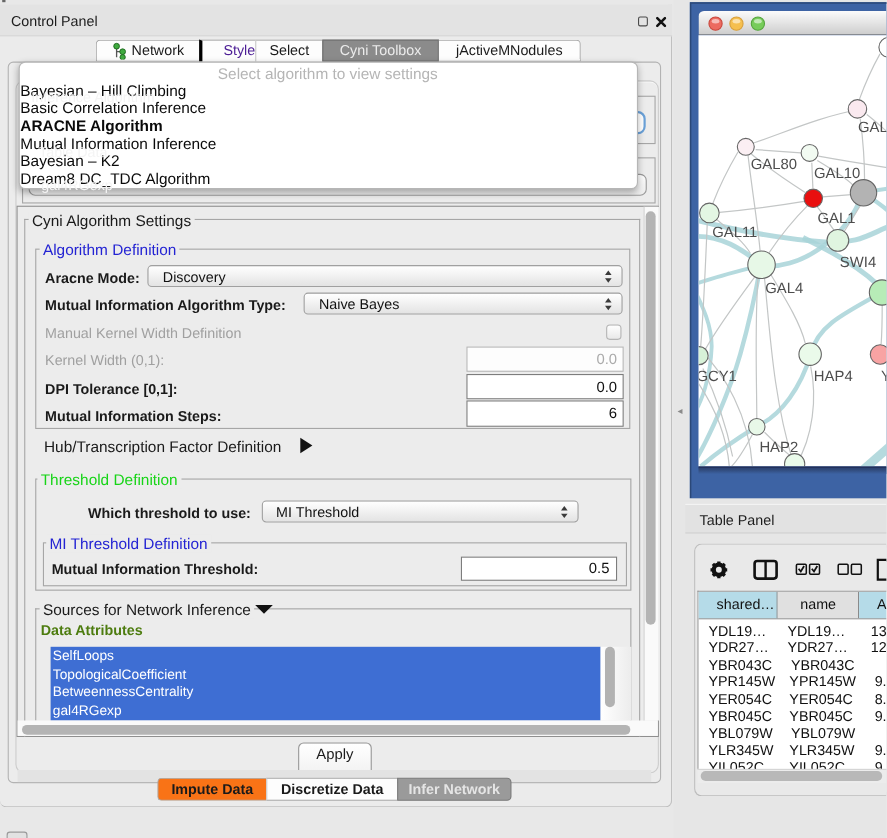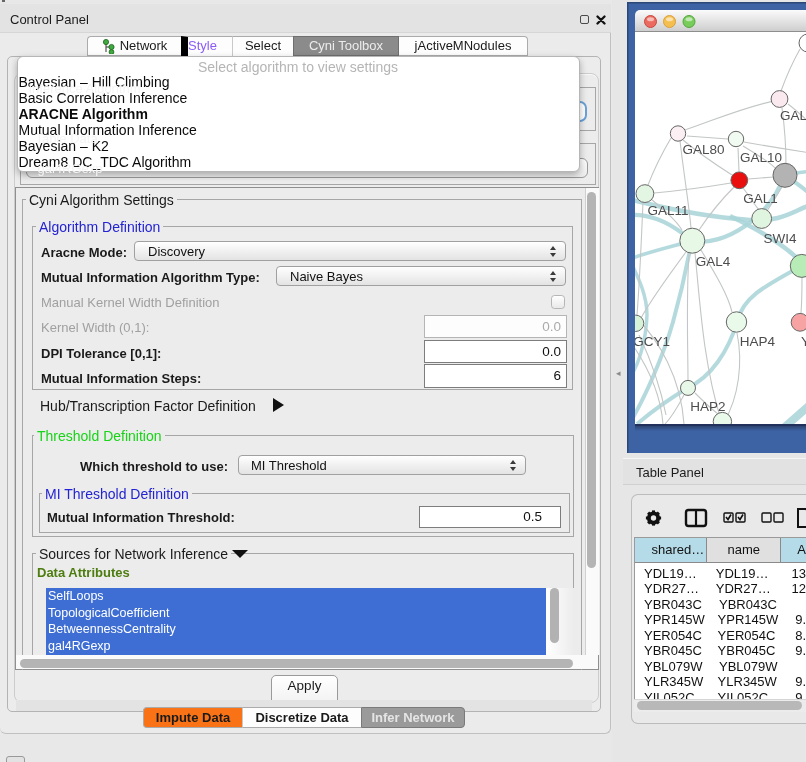--- a/index.html
+++ b/index.html
@@ -33,21 +33,21 @@
 
 <div class="abs" style="left:87px; top:36px; width:441px; height:19.5px; display:flex;">
   <div style="width:94px; background:#fdfdfd; border:1px solid #ababab; border-right:none; border-radius:4px 0 0 0; display:flex; align-items:center; justify-content:center; font-size:13px; color:#1a1a1a;">
     <svg width="14" height="16" viewBox="0 0 14 16" style="margin-right:4px;">
       <line x1="4" y1="5" x2="4" y2="14" stroke="#555" stroke-width="1.2"></line>
       <line x1="4" y1="9" x2="9" y2="9" stroke="#555" stroke-width="1.2"></line>
       <circle cx="4" cy="4" r="2.6" fill="#3faa3f" stroke="#1c641c" stroke-width="0.8"></circle>
       <circle cx="9.5" cy="9" r="2.6" fill="#3faa3f" stroke="#1c641c" stroke-width="0.8"></circle>
       <circle cx="9.5" cy="14" r="2.4" fill="#3faa3f" stroke="#1c641c" stroke-width="0.8"></circle>
     </svg>Network</div>
-  <div style="width:51px; background:#fdfdfd; border-top:1px solid #ababab; border-left:7px solid #000000; text-align:left; line-height:18px; font-size:13px; color:#8b5cf6;">Style</div>
+  <div style="width:51px; background:#fdfdfd; border-top:1px solid #ababab; border-left:3px solid #000000; text-align:right; line-height:18px; font-size:13px; color:#4c1d95;">Style</div>
   <div style="width:61px; background:#fdfdfd; border-top:1px solid #ababab; border-left:1px solid #c9c9c9; text-align:center; line-height:18px; font-size:13px; color:#1a1a1a;">Select</div>
   <div style="width:106px; background:#8b8b8b; border:1px solid #6f6f6f; text-align:center; line-height:18px; font-size:13px; color:#ececec;">Cyni Toolbox</div>
   <div style="width:129px; background:#fdfdfd; border:1px solid #ababab; border-left:none; border-radius:0 4px 0 0; text-align:center; line-height:18px; font-size:13px; color:#1a1a1a;">jActiveMNodules</div>
 </div>
 
 <div class="gbox" style="left:20px; top:87px; width:576px; height:44px;"></div>
 <div class="abs" style="left:568px; top:101px; width:19px; height:21px; border:2.5px solid #6aa1d8; border-radius:7px; background:#fff;"></div>
 <div class="gbox" style="left:20px; top:143px; width:576px; height:42px;"></div>
 <div class="abs" style="left:26px; top:158px; width:562px; height:20px; border:1px solid #9a9a9a; border-radius:6px; background:linear-gradient(#fdfdfd,#ececec);"></div>
 
@@ -92,21 +92,21 @@
 <div class="lbl" style="left:80px; top:459px;">Which threshold to use:</div>
 <div class="combo abs" style="left:238px; top:455px; width:288px; height:20px;">
     <span style="margin-left:12px;">MI Threshold</span>
     <span class="arrows"></span>
   </div>
 
 <div class="gbox" style="left:39px; top:493px; width:531px; height:40px;"></div>
 <div class="gtitle" style="left:42px; top:486px; color:#2323d3;">MI Threshold Definition</div>
 
 <div class="lbl" style="left:47px; top:510px;">Mutual Information Threshold:</div>
-<div class="abs" style="left:419px; top:506px; width:142px; height:22px; border:1px solid #7d7d7d; background:#fff; font-size:13.5px; color:#111; text-align:right; line-height:20px; padding-right:18px;">0.5</div>
+<div class="abs" style="left:419px; top:506px; width:142px; height:22px; border:1px solid #7d7d7d; background:#fff; font-size:13.5px; color:#111; text-align:right; line-height:20px; padding-right:6px;">0.5</div>
 
 <div class="abs" style="left:32px; top:553px; width:542px; height:102px; border:1px solid #a6a6a6; border-bottom:none;"></div>
 <div class="gtitle" style="left:36px; top:546px; color:#1a1a1a;">Sources for Network Inference</div>
 <div class="abs" style="left:232px; top:550px; width:0; height:0; border-left:8.5px solid transparent; border-right:8.5px solid transparent; border-top:8px solid #111;"></div>
 <div class="abs" style="left:37px; top:565px; font-size:13px; font-weight:bold; color:#4d7c0f;">Data Attributes</div>
 
 <div class="abs" style="left:46px; top:588px; width:499.5px; height:67px; background:#3e6ed3;"></div>
 <div class="abs" style="left:48px; top:588px; width:490px; font-size:12.5px; color:#fff; line-height:16.7px;">SelfLoops<br>TopologicalCoefficient<br>BetweennessCentrality<br>gal4RGexp</div>
 <div class="abs" style="left:545.5px; top:588px; width:28px; height:67px; background:linear-gradient(90deg,#ffffff,#ececec);"></div>
 <div class="abs" style="left:550px; top:588px; width:8.5px; height:55px; background:#b2b2b2; border-radius:4.5px;"></div>

